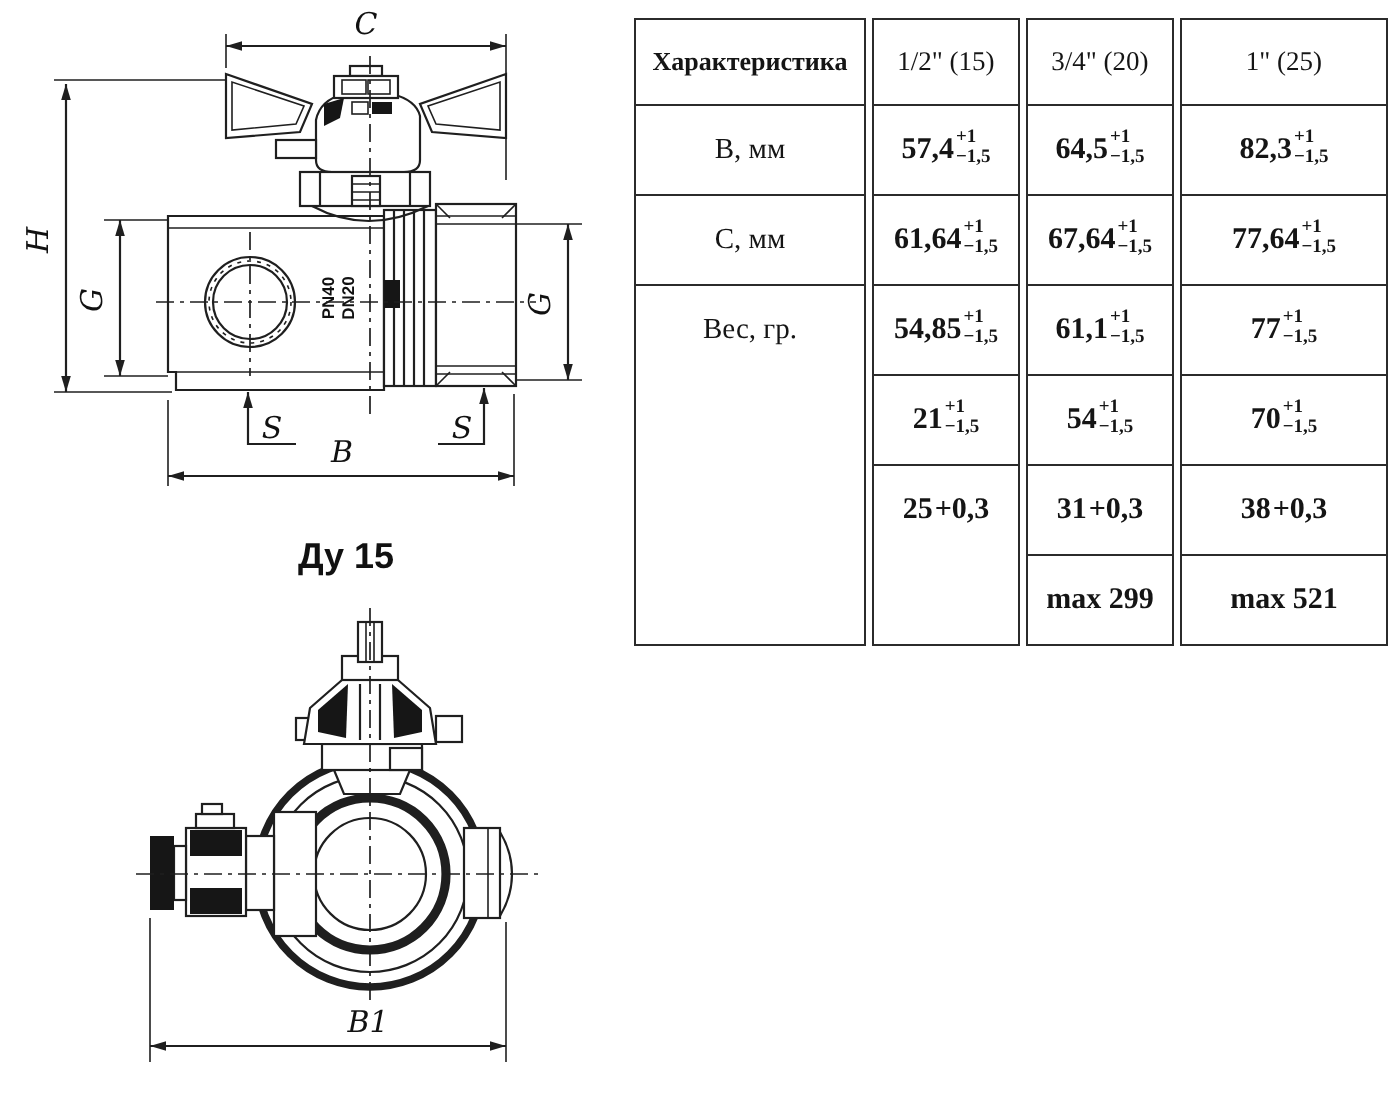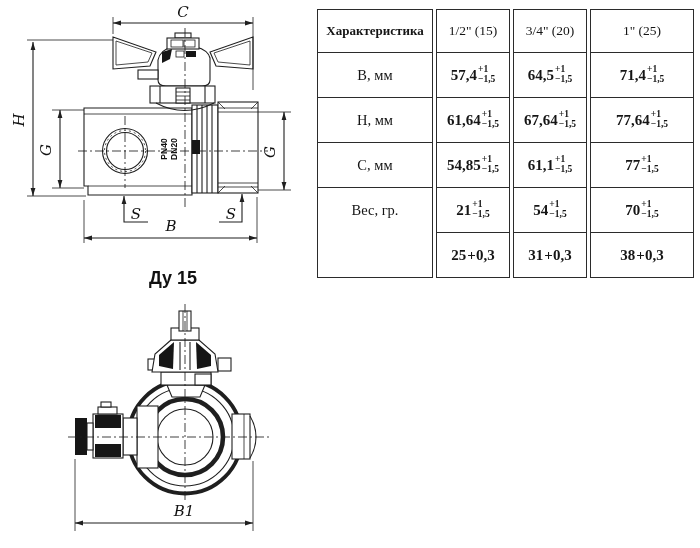--- a/index.html
+++ b/index.html
@@ -226,21 +226,20 @@
         <polygon class="arr" points="253,523 245,520.6 245,525.4"></polygon>
         <text class="dim" x="184" y="516" text-anchor="middle">B1</text>
       </g>
     </g>
   </svg>
 
   <div class="spec">
       <div class="col">
         <div class="cell hcell">Характеристика</div>
         <div class="cell pcell">В, мм</div>
-        <div class="cell pcell">Н, мм</div>
         <div class="cell pcell">С, мм</div>
         <div class="cell pcell">Вес, гр.</div>
       </div>
       <div class="col">
         <div class="cell scell">1/2" (15)</div>
         <div class="cell vcell">
           <span>57,4</span>
           <div class="tol">
             <span>+1</span>
             <span>−1,5</span>
@@ -299,25 +298,28 @@
           <span>54</span>
           <div class="tol">
             <span>+1</span>
             <span>−1,5</span>
           </div>
         </div>
         <div class="cell vcell">
           <span>31</span>
           <span class="suponly">+0,3</span>
         </div>
+        <div class="cell vcell">
+          <span>max 299</span>
+        </div>
       </div>
       <div class="col">
         <div class="cell scell">1" (25)</div>
         <div class="cell vcell">
-          <span>71,4</span>
+          <span>82,3</span>
           <div class="tol">
             <span>+1</span>
             <span>−1,5</span>
           </div>
         </div>
         <div class="cell vcell">
           <span>77,64</span>
           <div class="tol">
             <span>+1</span>
             <span>−1,5</span>
@@ -334,16 +336,19 @@
           <span>70</span>
           <div class="tol">
             <span>+1</span>
             <span>−1,5</span>
           </div>
         </div>
         <div class="cell vcell">
           <span>38</span>
           <span class="suponly">+0,3</span>
         </div>
+        <div class="cell vcell">
+          <span>max 521</span>
+        </div>
       </div>
     </div>
 
 </div>
 
 </body></html>

